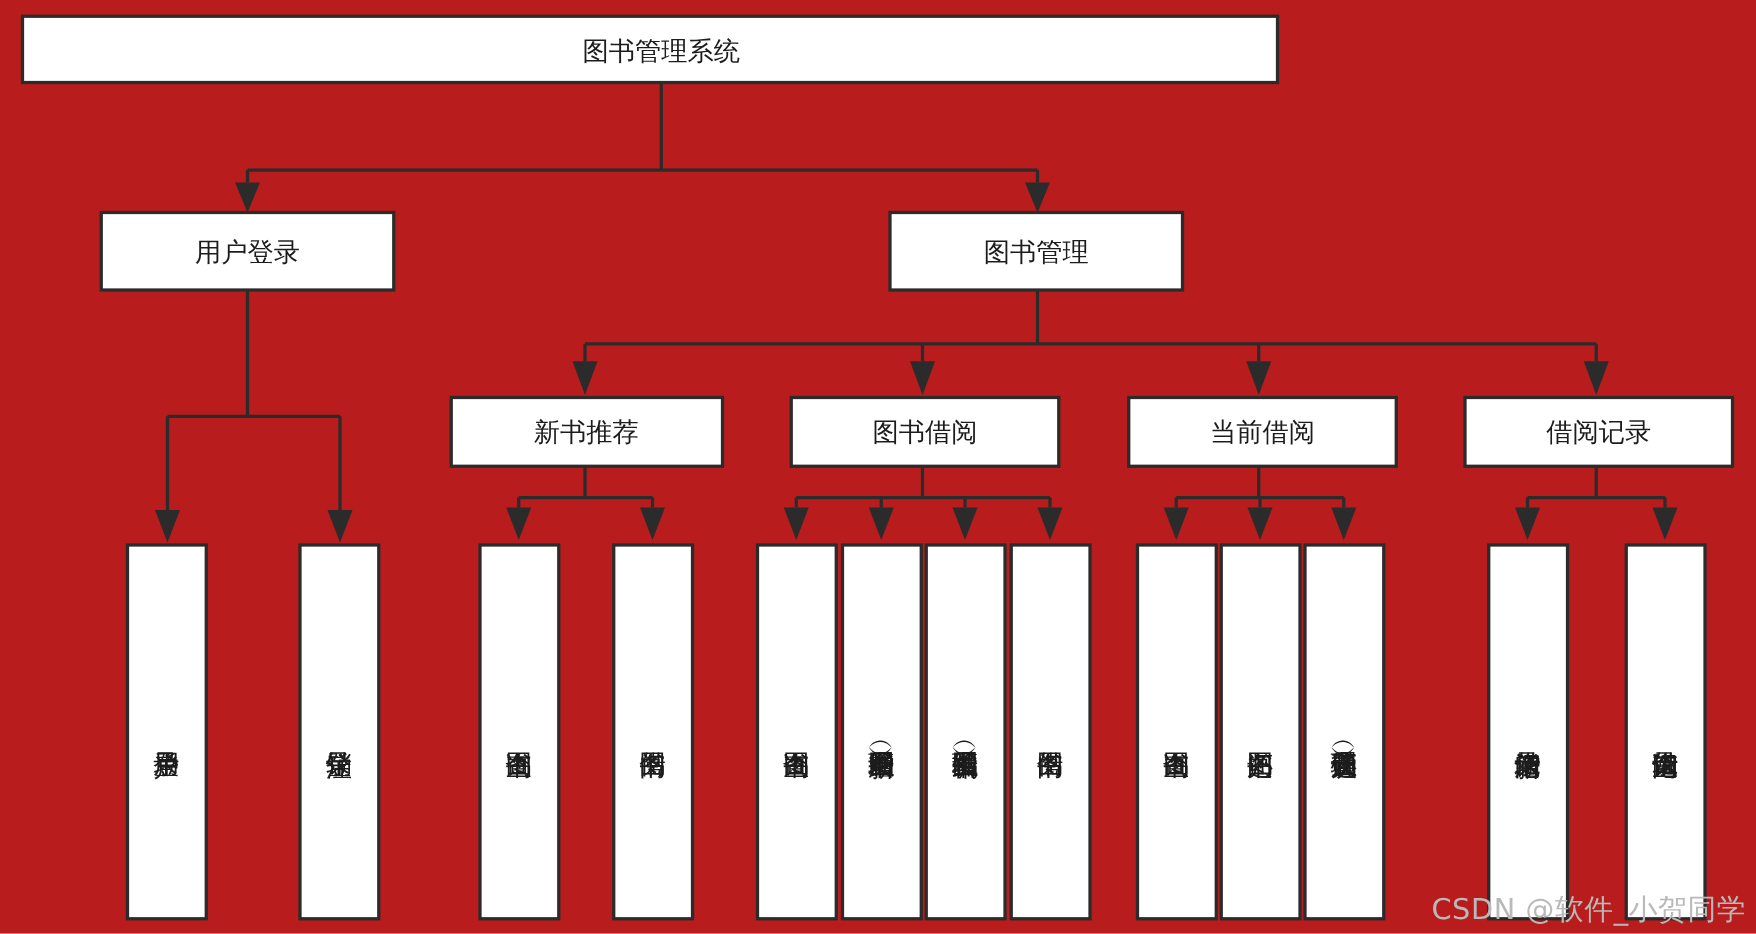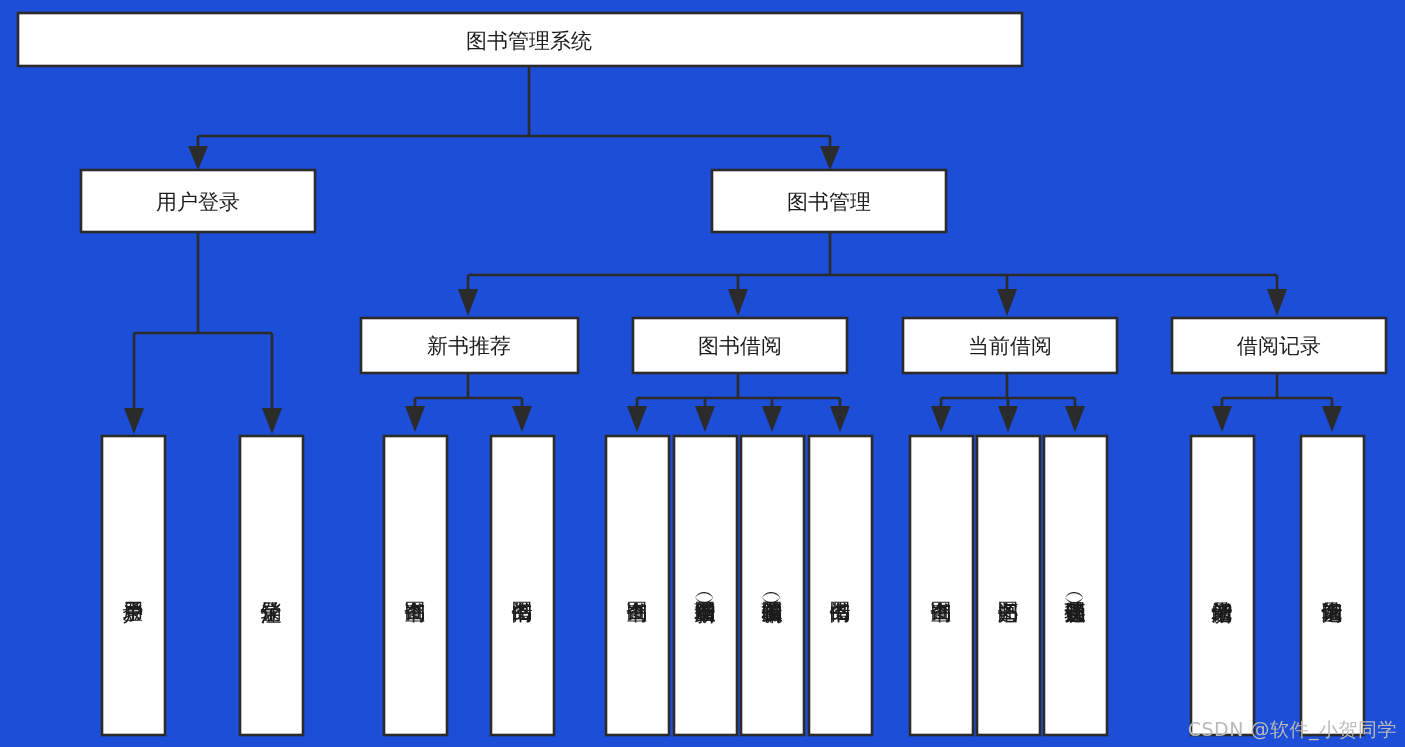--- a/index.html
+++ b/index.html
@@ -8,21 +8,21 @@
     padding: 0;
     background: #ffffff;
   }
   body {
     font-family: "DejaVu Sans", "Liberation Sans", sans-serif;
   }
   #diagram-root {
     position: relative;
     width: 1405px;
     height: 747px;
-    background: #1d4ed8;
+    background: #b91c1c;
     overflow: hidden;
   }
   svg#flowchart {
     position: absolute;
     left: 0;
     top: 0;
     width: 1405px;
     height: 747px;
     display: block;
   }
@@ -59,21 +59,21 @@
     font-size: 21px;
     text-anchor: middle;
     writing-mode: vertical-rl;
     glyph-orientation-vertical: 0;
   }
   .watermark {
     position: absolute;
     right: 8px;
     bottom: 4px;
     color: #b9b9b9;
-    font-size: 19px;
+    font-size: 23px;
     font-family: "DejaVu Sans", "Liberation Sans", sans-serif;
     letter-spacing: 0.5px;
     white-space: nowrap;
     user-select: none;
   }
 </style>
 </head>
 <body>
 
 <div id="diagram-root">

